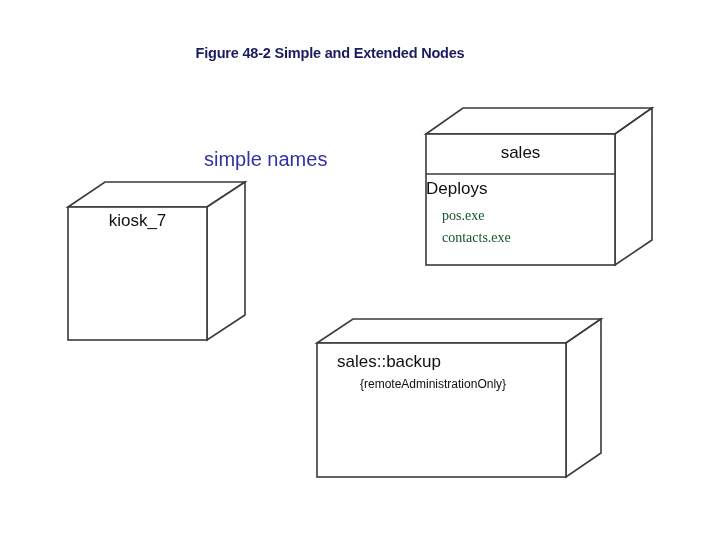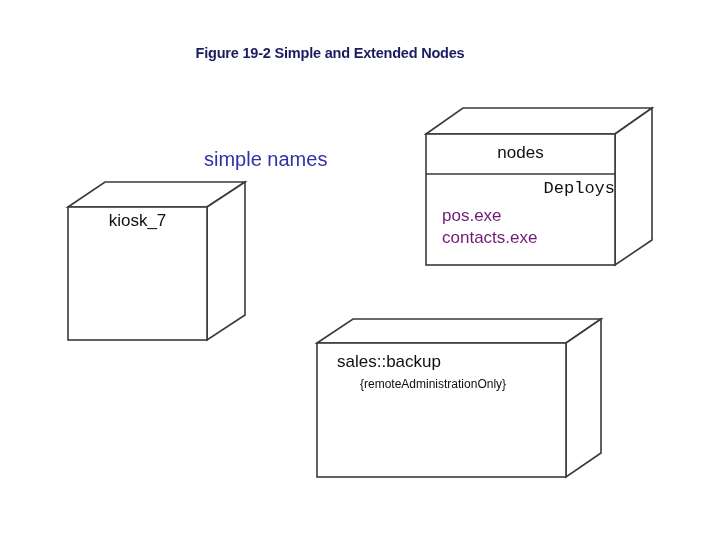--- a/index.html
+++ b/index.html
@@ -62,50 +62,50 @@
     left: 426px;
     top: 143px;
     width: 189px;
     text-align: center;
     font-size: 17px;
   }
   .sales-deploys {
     left: 426px;
     top: 179px;
     width: 189px;
-    text-align: right;
+    text-align: left;
     font-size: 17px;
-    font-family: Liberation Mono, monospace;
   }
   .sales-artifact-list {
     position: absolute;
     left: 442px;
     top: 205px;
-    font-size: 17px;
-    color: #701a75;
+    font-size: 14px;
+    color: #14532d;
     line-height: 22px;
+    font-family: Liberation Serif, serif;
   }
   .sales-artifact-list div { white-space: nowrap; }
   .backup-name {
     left: 337px;
     top: 352px;
     font-size: 17px;
   }
   .backup-constraint {
     left: 360px;
     top: 377px;
     font-size: 12px;
   }
 </style>
 </head>
 <body>
 
 <div id="canvas">
 
-  <div class="fig-title">Figure 19-2 Simple and Extended Nodes</div>
+  <div class="fig-title">Figure 48-2 Simple and Extended Nodes</div>
 
   <svg id="figure-svg" viewBox="0 0 720 540" xmlns="http://www.w3.org/2000/svg">
 
     <g>
       <polygon points="68,207 105,182 245,182 207,207" fill="#ffffff" stroke="#3a3a3a" stroke-width="1.6"></polygon>
       <polygon points="207,207 245,182 245,315 207,340" fill="#ffffff" stroke="#3a3a3a" stroke-width="1.6"></polygon>
       <rect x="68" y="207" width="139" height="133" fill="#ffffff" stroke="#3a3a3a" stroke-width="1.6"></rect>
     </g>
 
     <g>
@@ -120,21 +120,21 @@
       <polygon points="566,343 601,319 601,453 566,477" fill="#ffffff" stroke="#3a3a3a" stroke-width="1.6"></polygon>
       <rect x="317" y="343" width="249" height="134" fill="#ffffff" stroke="#3a3a3a" stroke-width="1.6"></rect>
     </g>
   </svg>
 
   <div class="annot annot-simple">simple names</div>
 
 
   <div class="node-text kiosk-name">kiosk_7</div>
 
-  <div class="node-text sales-name">nodes</div>
+  <div class="node-text sales-name">sales</div>
 
   <div class="node-text sales-deploys">Deploys</div>
 
   <div class="sales-artifact-list">
     <div>pos.exe</div>
     <div>contacts.exe</div>
   </div>
 
   <div class="node-text backup-name">sales::backup</div>
 

